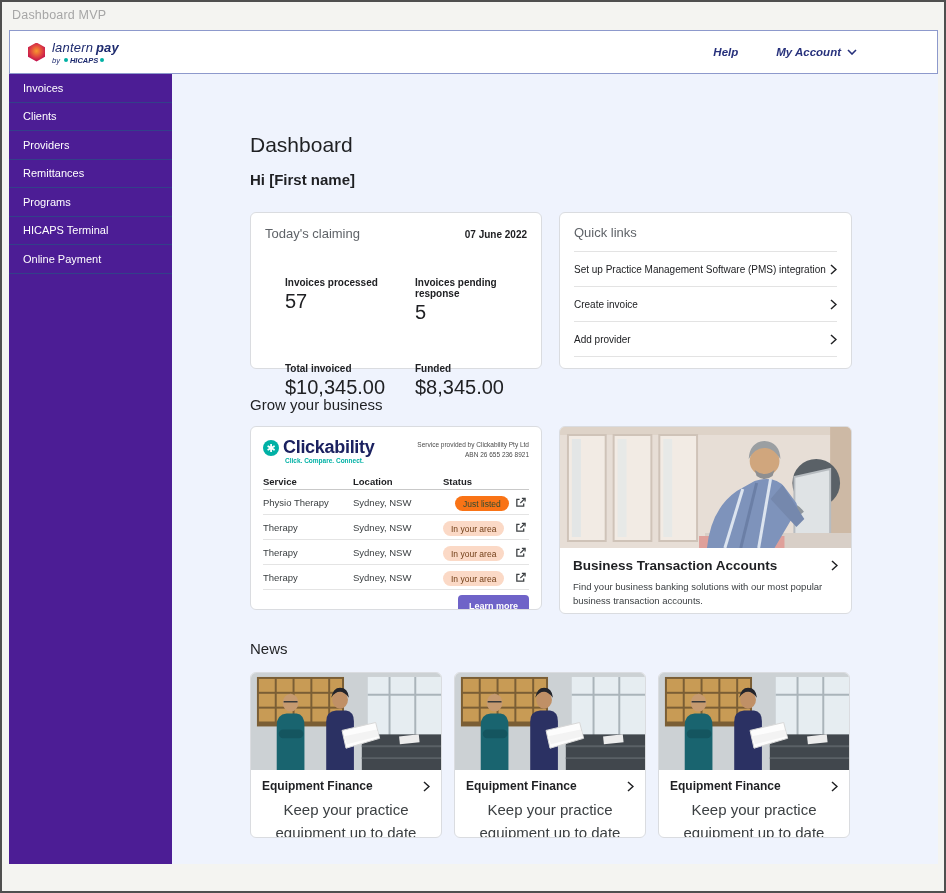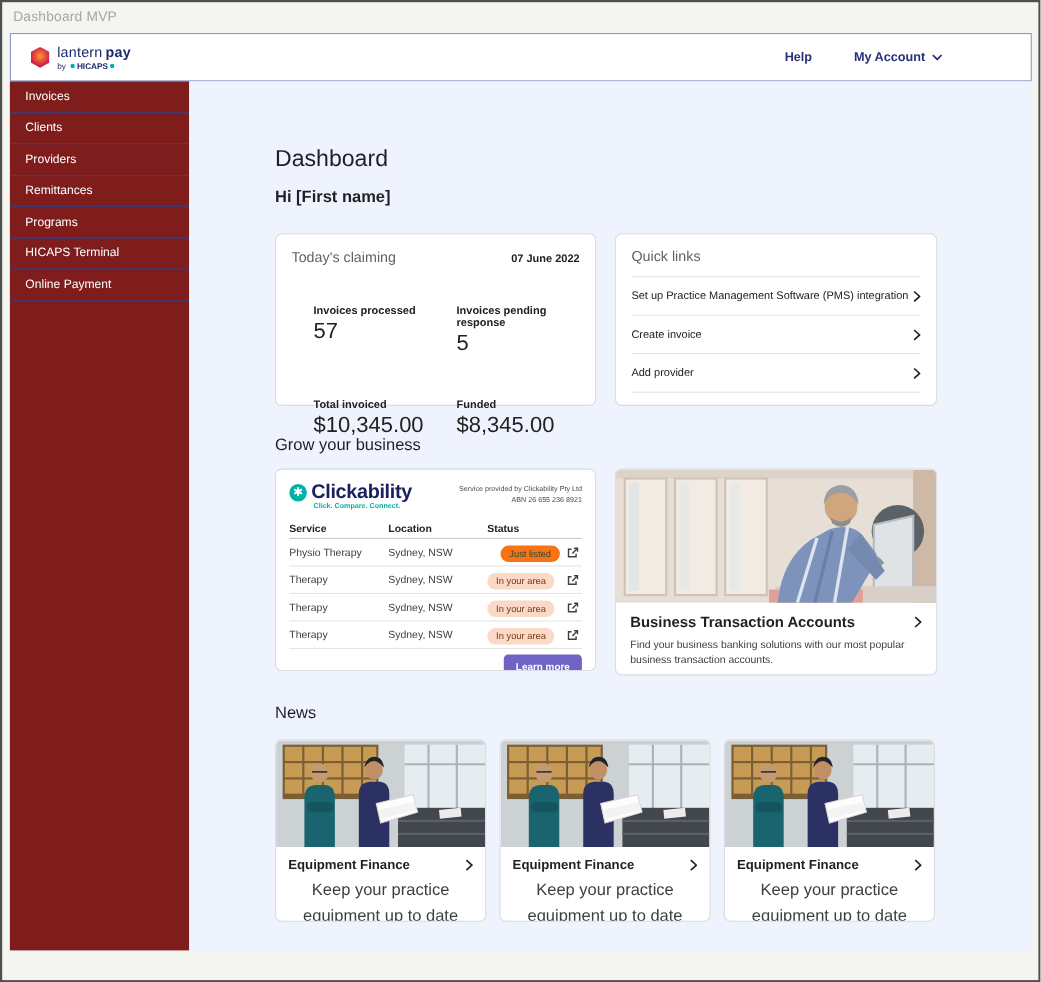--- a/index.html
+++ b/index.html
@@ -14,42 +14,42 @@
   }
   .win-title {
     position:absolute; left:10px; top:6px;
     font-size:12.5px; color:#a6a6a6; letter-spacing:.2px;
   }
 
   
   .topbar {
     position:absolute; left:7px; top:28px; width:929px; height:44px;
     background:#ffffff; border:1px solid #8d99cc;
-    display:flex; align-items:center; justify-content:space-between;
+    display:flex; align-items:center; justify-content:space-between;font-style:italic;
   }
   .logo { display:flex; align-items:center; gap:7px; padding-left:18px; }
   .logo-hex {
     width:17px; height:19px; display:inline-block;
     clip-path:polygon(50% 0%, 100% 25%, 100% 75%, 50% 100%, 0% 75%, 0% 25%);
     background:radial-gradient(circle at 50% 42%, #f79a2e 0%, #e2483f 40%, #c2114e 72%, #a90e49 100%);
   }
   .logo-brand { font-size:13px; color:#1d2a6e; letter-spacing:.2px; }
   .logo-brand b { font-weight:700; }
   .logo-byline { display:flex; align-items:center; gap:2px; margin-top:1px;
     font-size:7.5px; color:#1d2a6e; font-weight:700; }
   .logo-byline .by { font-weight:400; margin-right:2px; }
   .tealdot { width:4px; height:4px; border-radius:50%; background:#00b1a5; display:inline-block; }
   .topnav { display:flex; align-items:center; gap:38px; padding-right:80px; }
   .topnav a { font-size:11.5px; font-weight:700; color:#27317c; text-decoration:none; cursor:pointer;
     display:flex; align-items:center; gap:6px; }
 
   
   .sidebar {
     position:absolute; left:7px; top:72px; width:163px; height:790px;
-    background:#7f1d1d;
+    background:#4c1d95;
   }
   .side-item {
     height:28.5px; display:flex; align-items:center;
     padding-left:14px; font-size:11px; color:#ffffff;
     border-bottom:1px solid #33408a; cursor:pointer;
   }
 
   
   .main {
     position:absolute; left:170px; top:72px; width:766px; height:790px;

